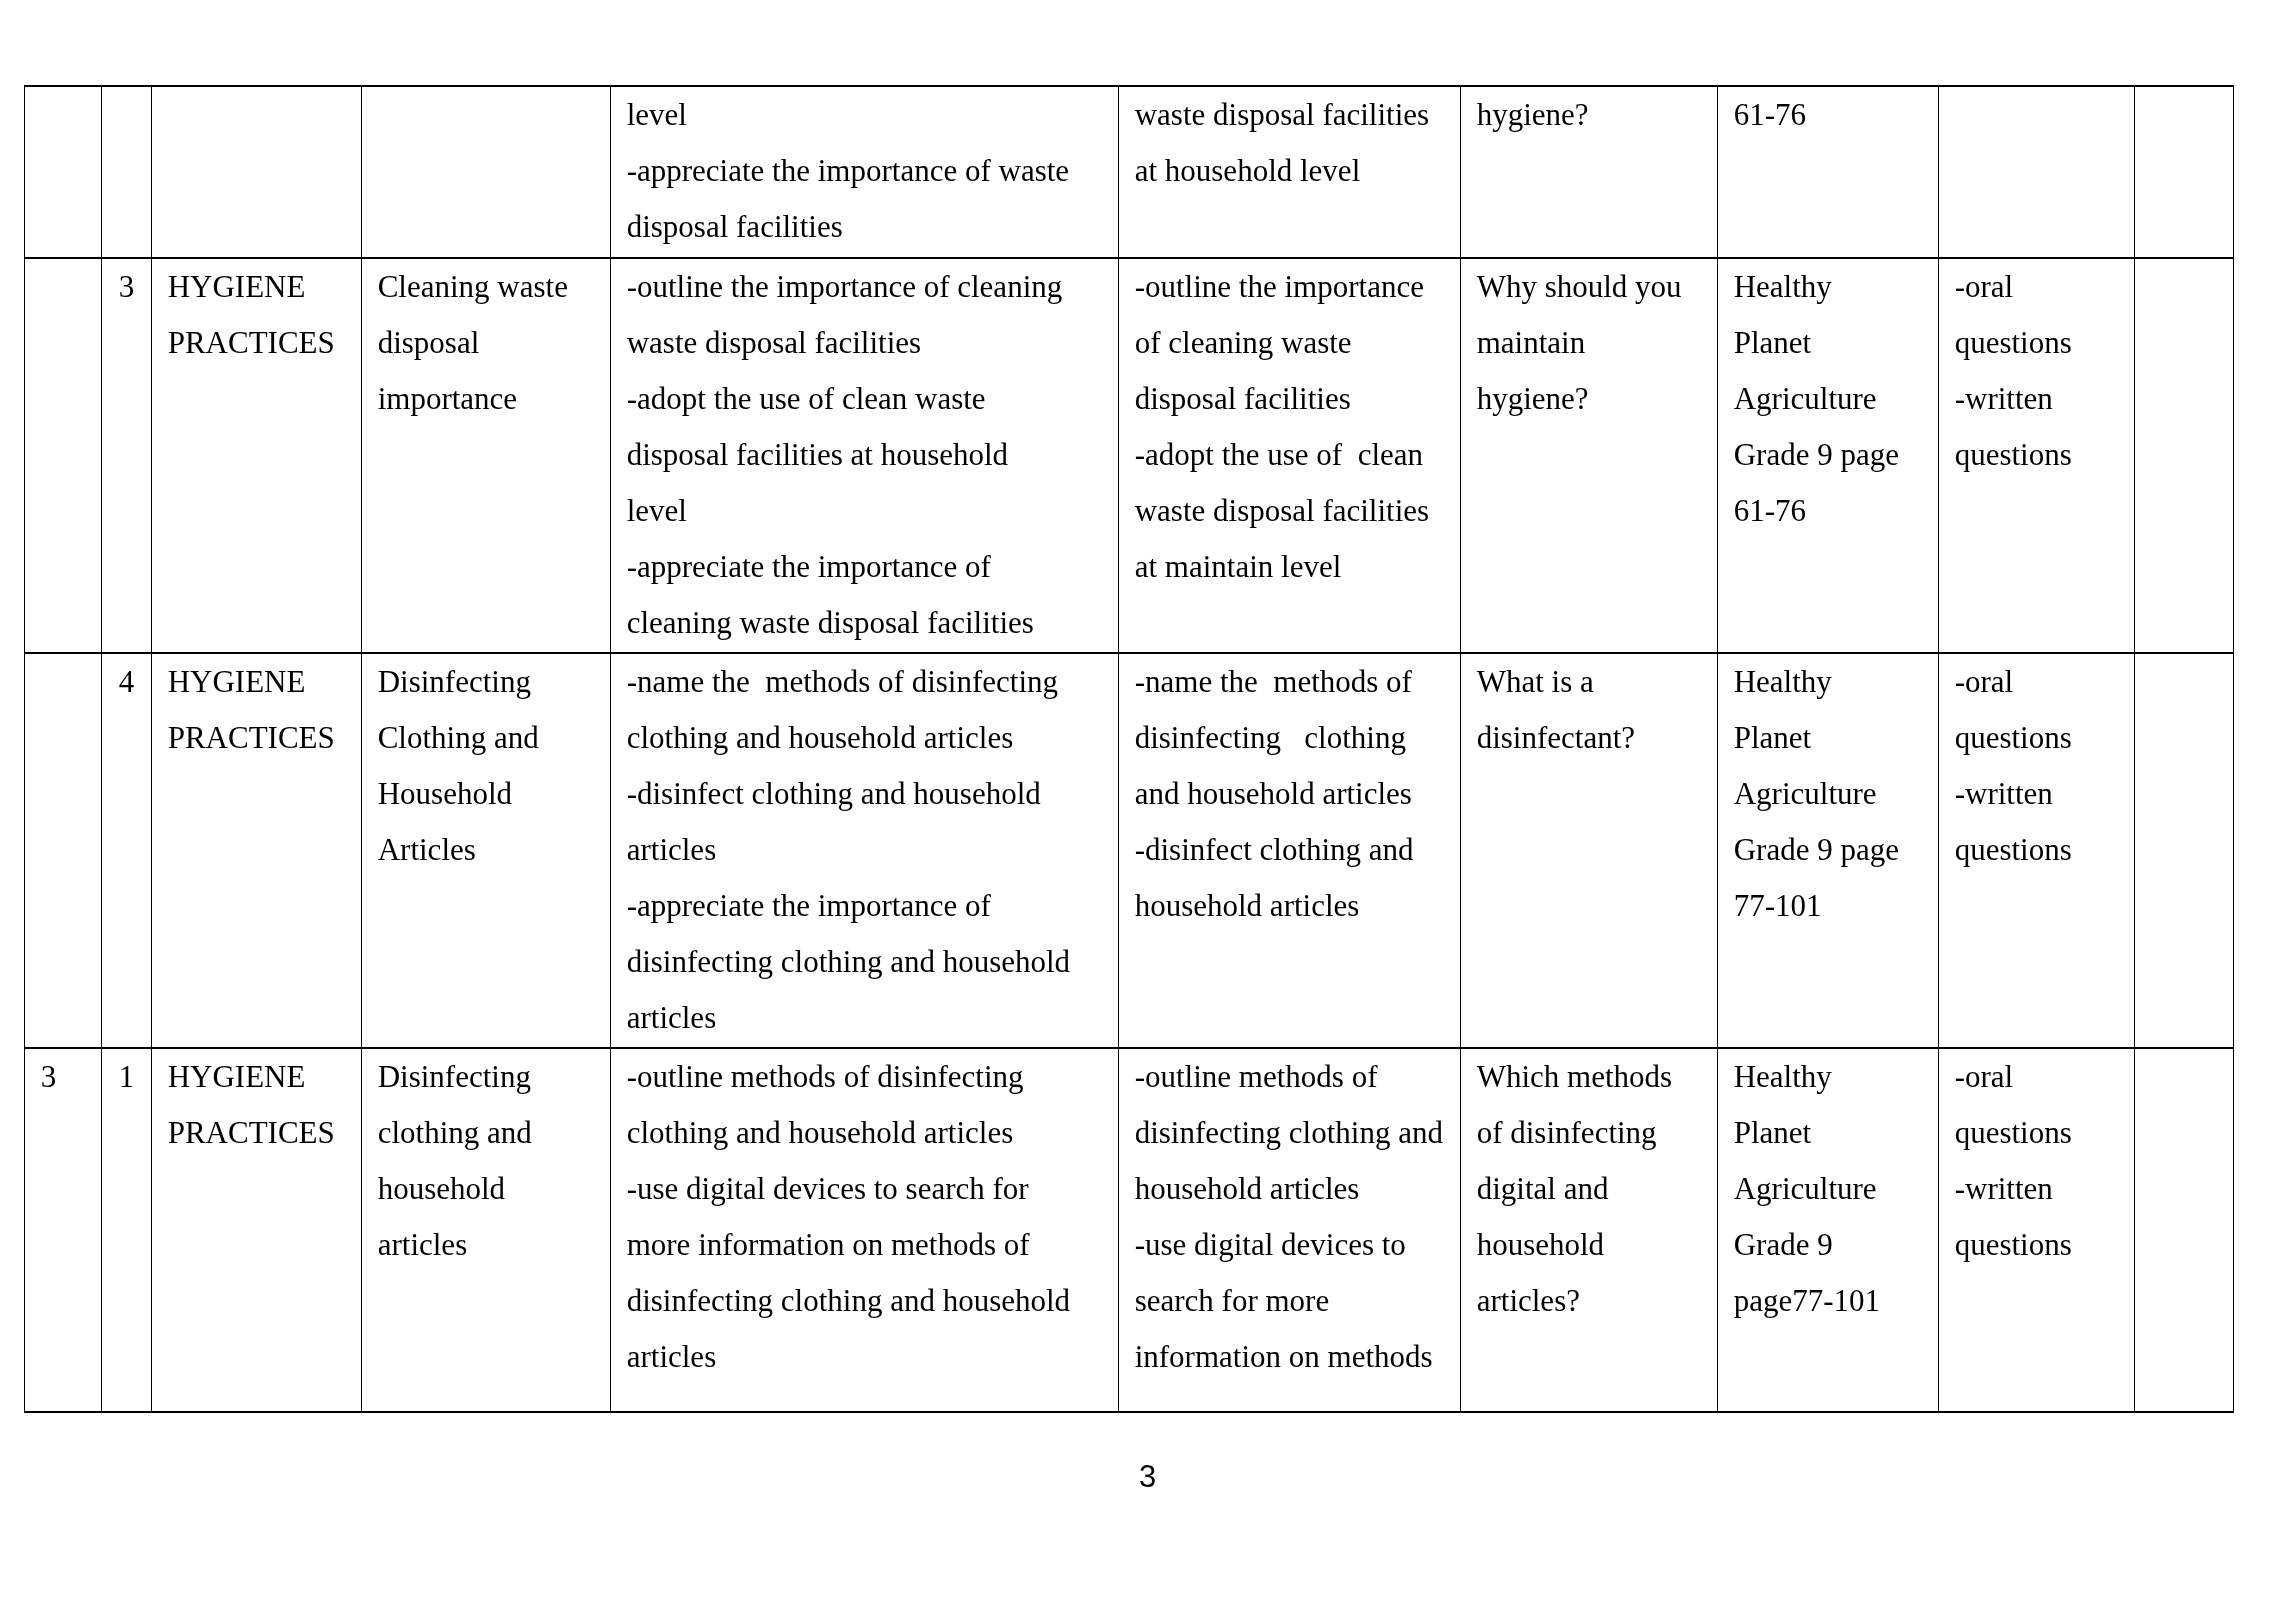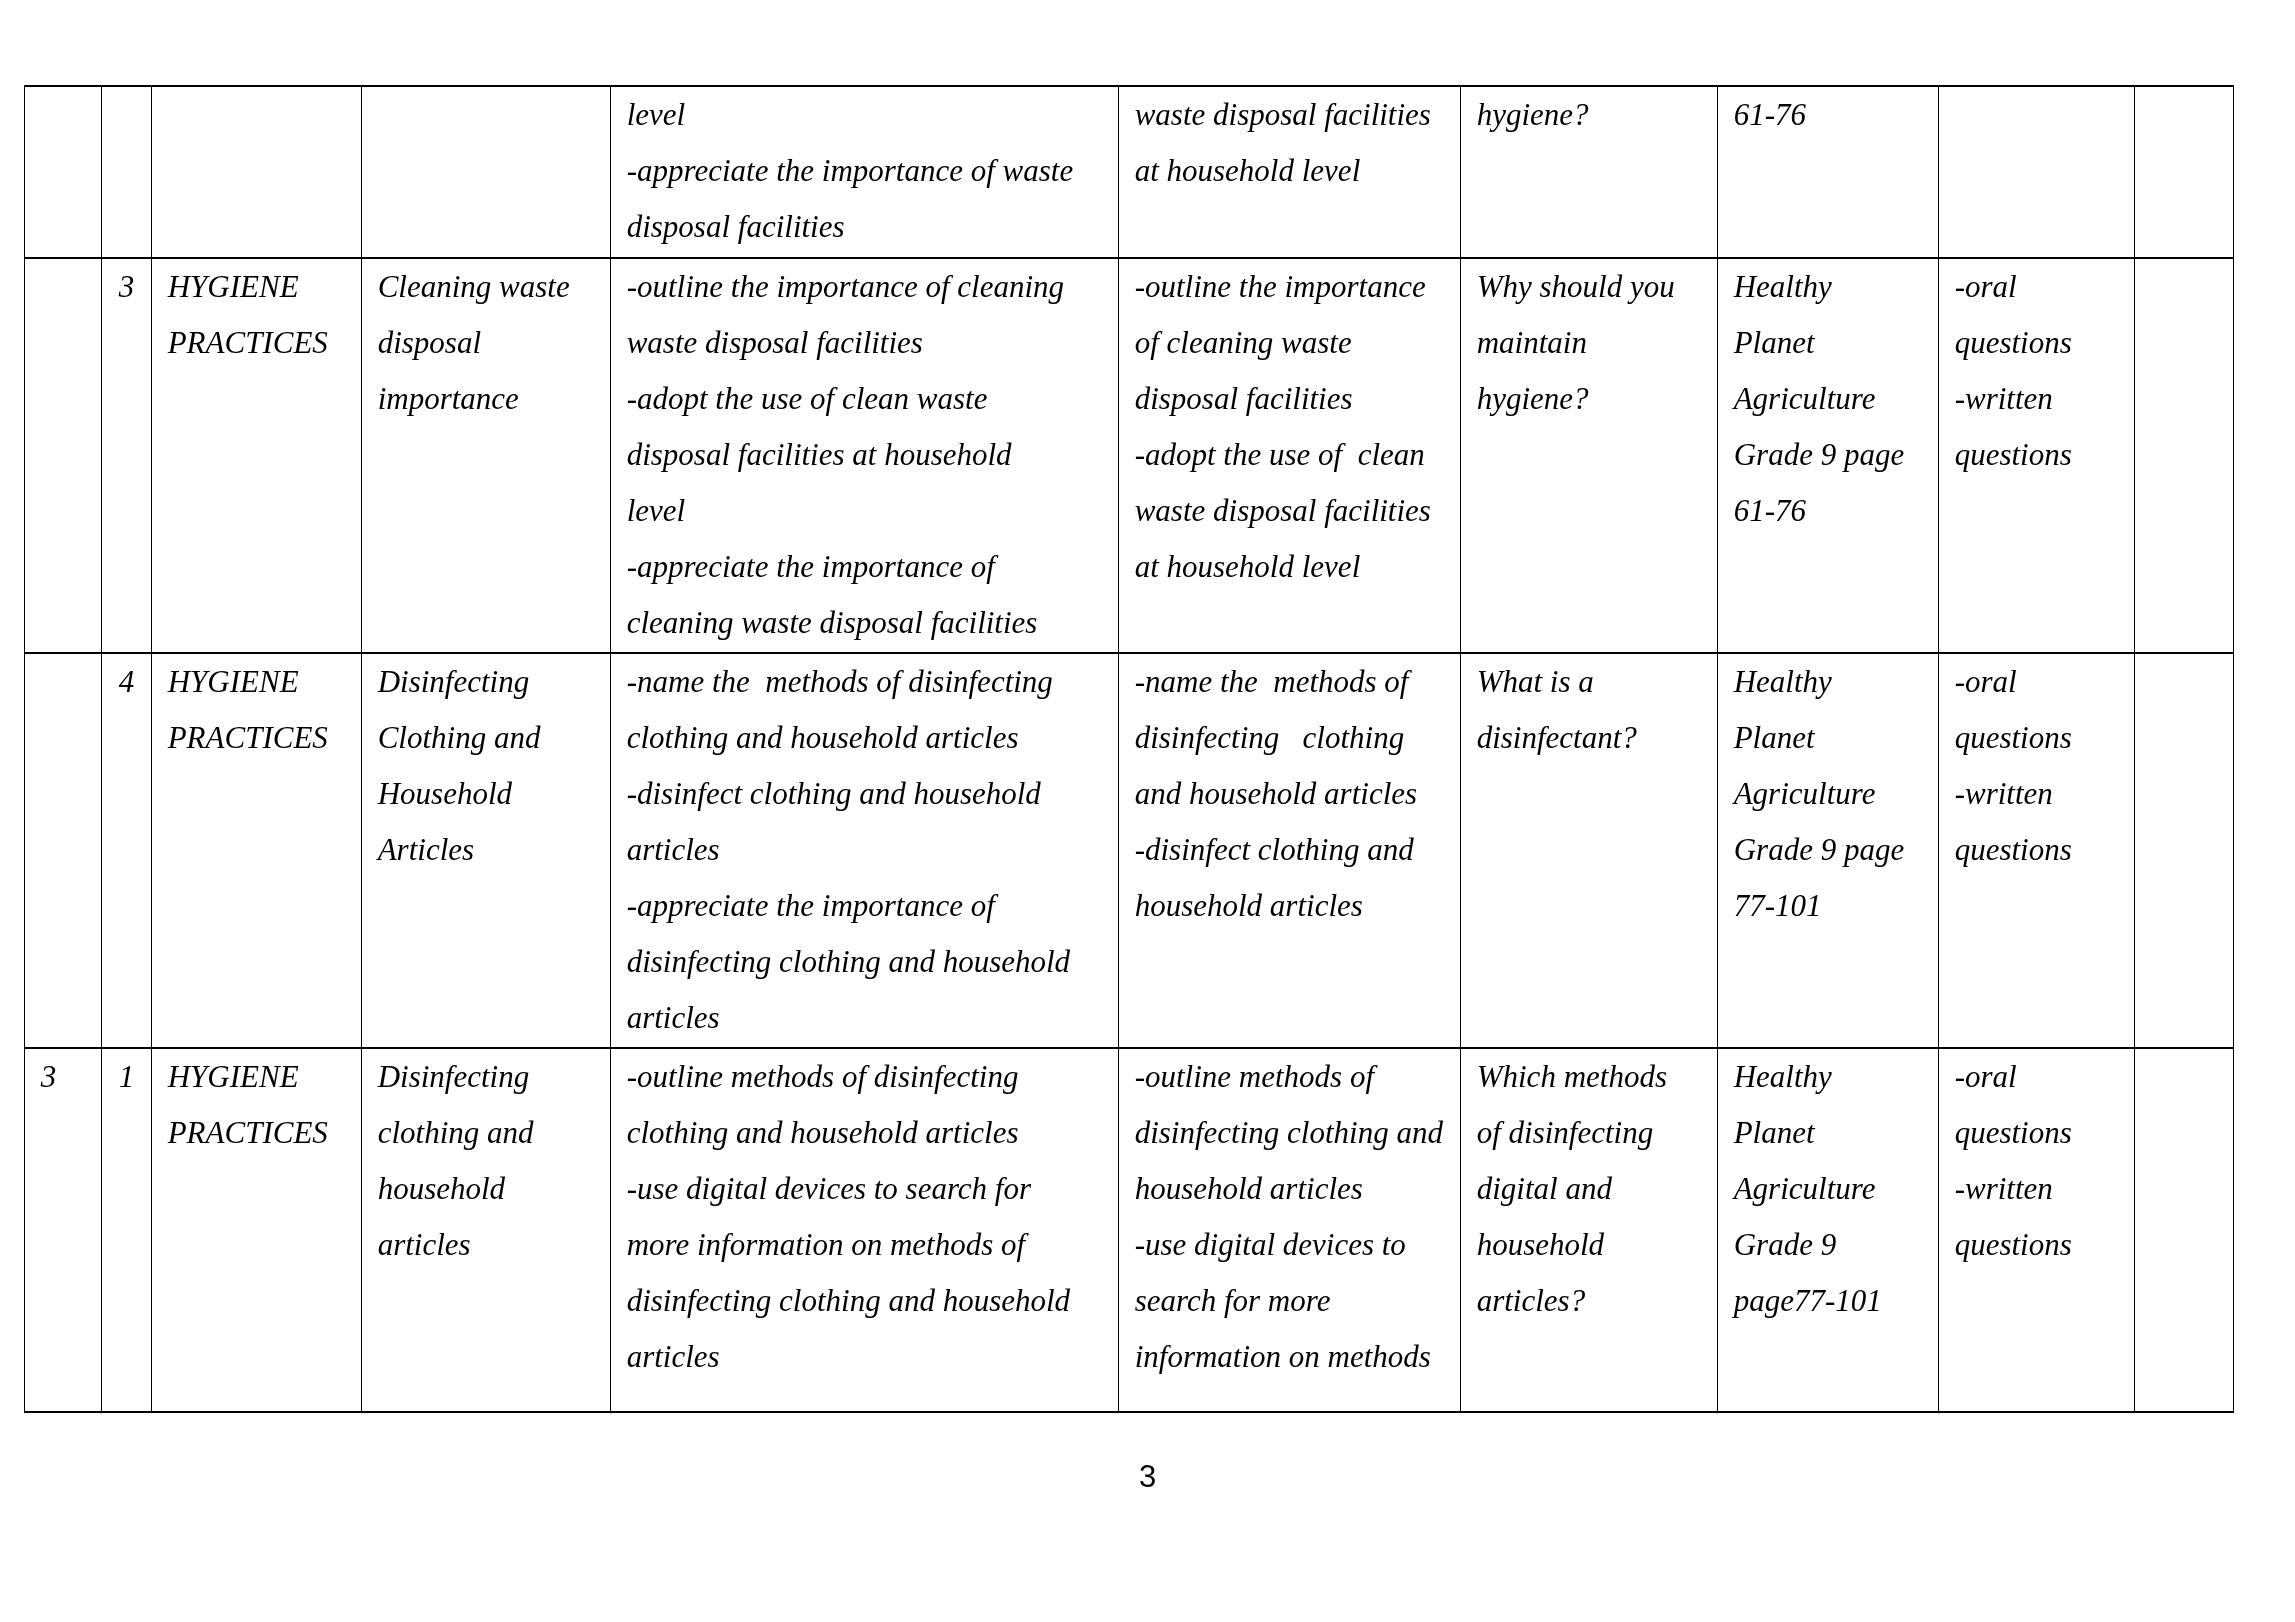--- a/index.html
+++ b/index.html
@@ -14,21 +14,20 @@
     font-family: "Liberation Serif", serif;
     color: #000000;
   }
   table.sow {
     position: absolute;
     left: 24px;
     top: 85px;
     width: 2209px;
     border-collapse: collapse;
     table-layout: fixed;
-    font-style: italic;
   }
   table.sow td {
     border-left: 1.3px solid #000;
     border-right: 1.3px solid #000;
     border-top: 2.6px solid #000;
     border-bottom: 2.6px solid #000;
     vertical-align: top;
     padding: 0 3.9px 0 15.7px;
     font-size: 31px;
     line-height: 56px;
@@ -98,21 +97,21 @@
 -adopt the use of clean waste
 disposal facilities at household
 level
 -appreciate the importance of
 cleaning waste disposal facilities</td>
       <td>-outline the importance
 of cleaning waste
 disposal facilities
 -adopt the use of  clean
 waste disposal facilities
-at household level</td>
+at maintain level</td>
       <td>Why should you
 maintain
 hygiene?</td>
       <td>Healthy
 Planet
 Agriculture
 Grade 9 page
 61-76</td>
       <td>-oral
 questions

